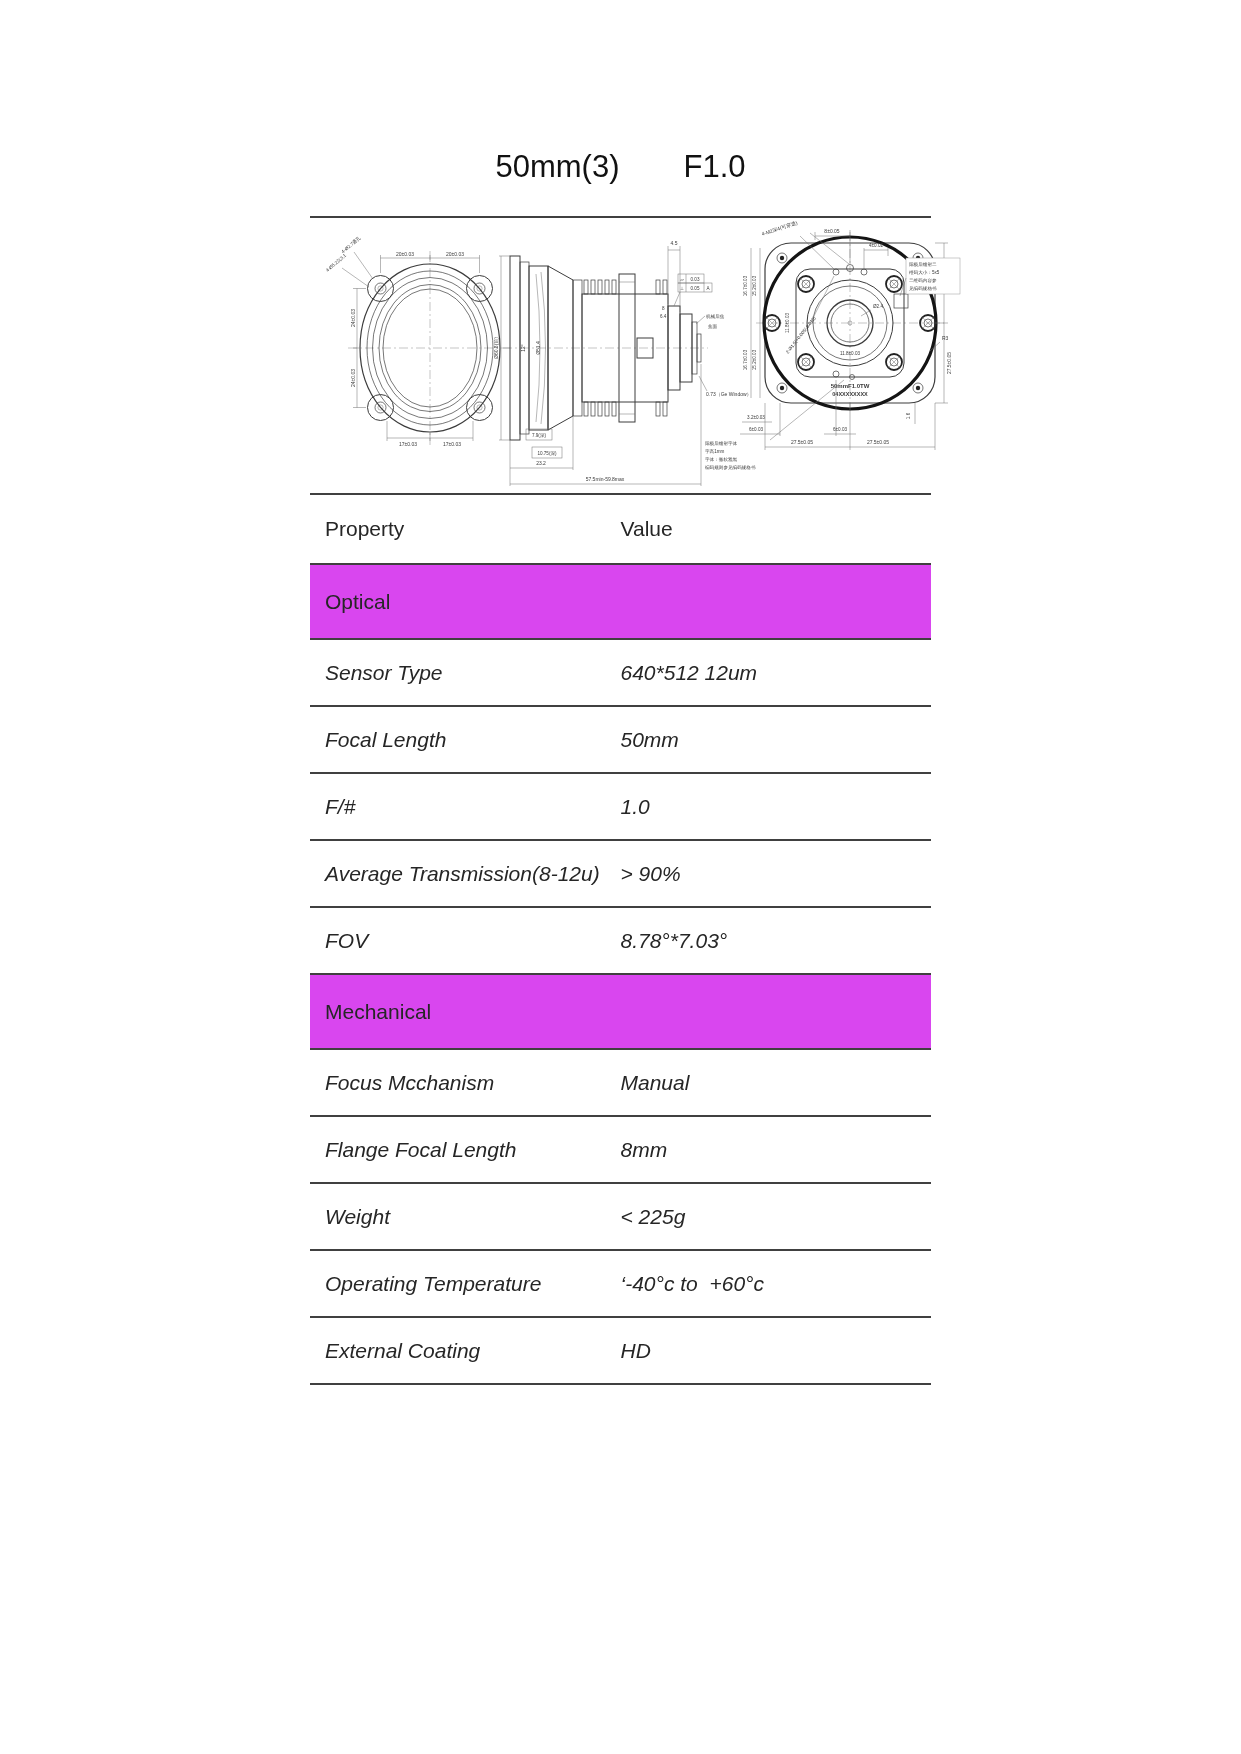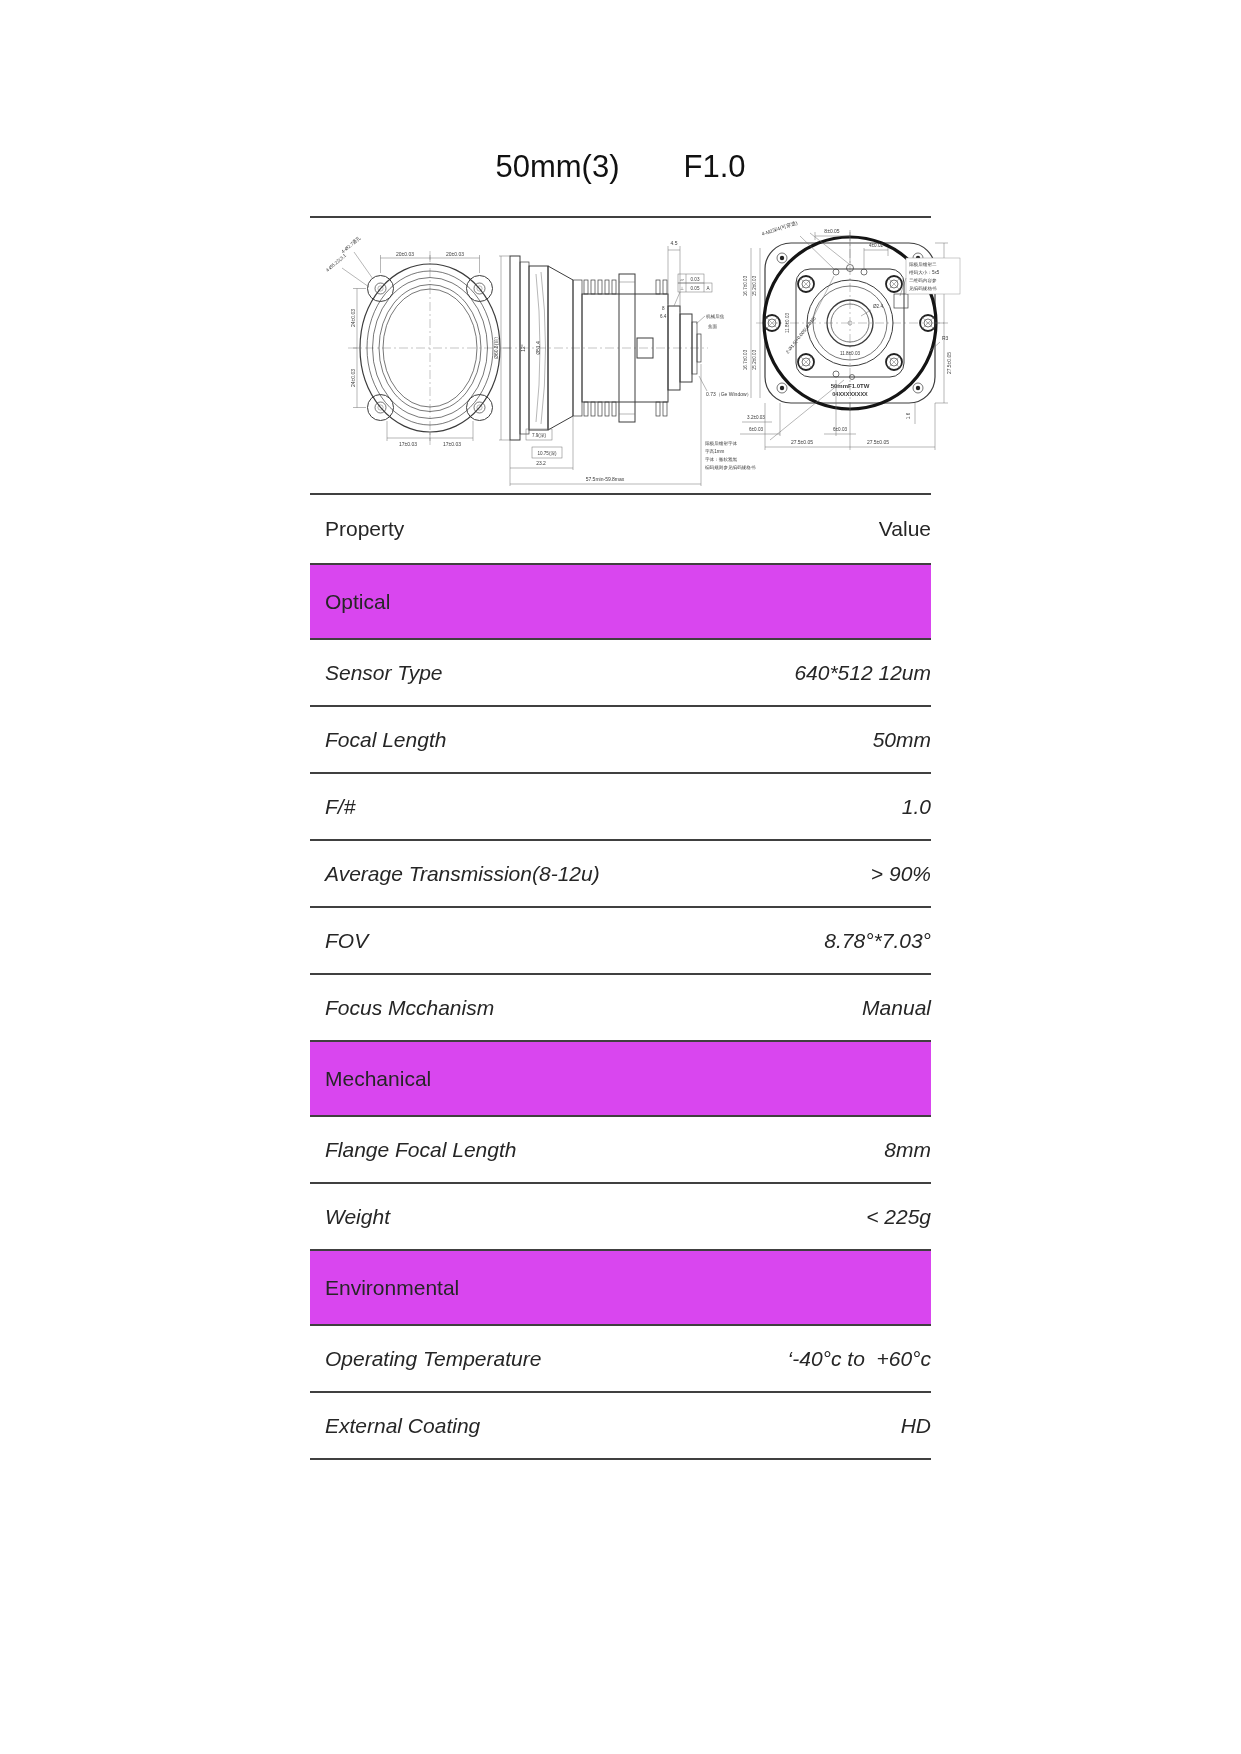--- a/index.html
+++ b/index.html
@@ -10,21 +10,21 @@
   .content{position:absolute;left:310px;top:216px;width:621px;border-bottom:2px solid #404040;}
   .drawing-row{height:275px;border-top:2px solid #404040;position:relative;}
   .drawing-row svg{position:absolute;left:0;top:0;overflow:visible;}
   .trow{display:grid;grid-template-columns:1fr 1fr;align-items:center;
         border-top:2px solid #404040;font-size:21px;}
   .trow.thead{height:68px;}
   .trow.section{height:73px;background:#d946ef;grid-template-columns:1fr;}
   .trow.data{height:65px;font-style:italic;}
   .cell{line-height:1.2;}
   .cell.prop{padding-left:15px;text-align:left;}
-  .cell.val{text-align:right;white-space:pre;}
+  .cell.val{text-align:left;white-space:pre;}
   
   .ol{fill:none;stroke:#3c3c3c;stroke-width:1;}
   .ol2{fill:none;stroke:#3c3c3c;stroke-width:0.7;}
   .thin{fill:none;stroke:#6f6f6f;stroke-width:0.5;}
   .cl{fill:none;stroke:#8a8a8a;stroke-width:0.5;stroke-dasharray:9 3 2 3;}
   .heavy{fill:none;stroke:#141414;stroke-width:3.2;}
   .dwg text{fill:#3a3a3a;font-size:5px;font-family:"Liberation Sans","DejaVu Sans",sans-serif;}
   text.t45{font-size:4.6px;}
   text.bold{font-weight:bold;}
   .whitebox{fill:#ffffff;stroke:#999;stroke-width:0.5;}
@@ -323,39 +323,36 @@
     </div>
     <div class="trow data">
       <div class="cell prop">Average Transmission(8-12u)</div>
       <div class="cell val">&gt; 90%</div>
     </div>
     <div class="trow data">
       <div class="cell prop">FOV</div>
       <div class="cell val">8.78°*7.03°</div>
     </div>
 
+    <div class="trow section">
+      <div class="cell prop">Mechanical</div>
+    </div>
     <div class="trow data">
       <div class="cell prop">Focus Mcchanism</div>
       <div class="cell val">Manual</div>
     </div>
-    <div class="trow section">
-      <div class="cell prop">Mechanical</div>
-    </div>
     <div class="trow data">
       <div class="cell prop">Flange Focal Length</div>
       <div class="cell val">8mm</div>
     </div>
     <div class="trow data">
       <div class="cell prop">Weight</div>
       <div class="cell val">&lt; 225g</div>
     </div>
 
-    <div class="trow section">
-      <div class="cell prop">Environmental</div>
-    </div>
     <div class="trow data">
       <div class="cell prop">Operating Temperature</div>
       <div class="cell val">‘-40°c to  +60°c</div>
     </div>
     <div class="trow data">
       <div class="cell prop">External Coating</div>
       <div class="cell val">HD</div>
     </div>
 
   </div>

